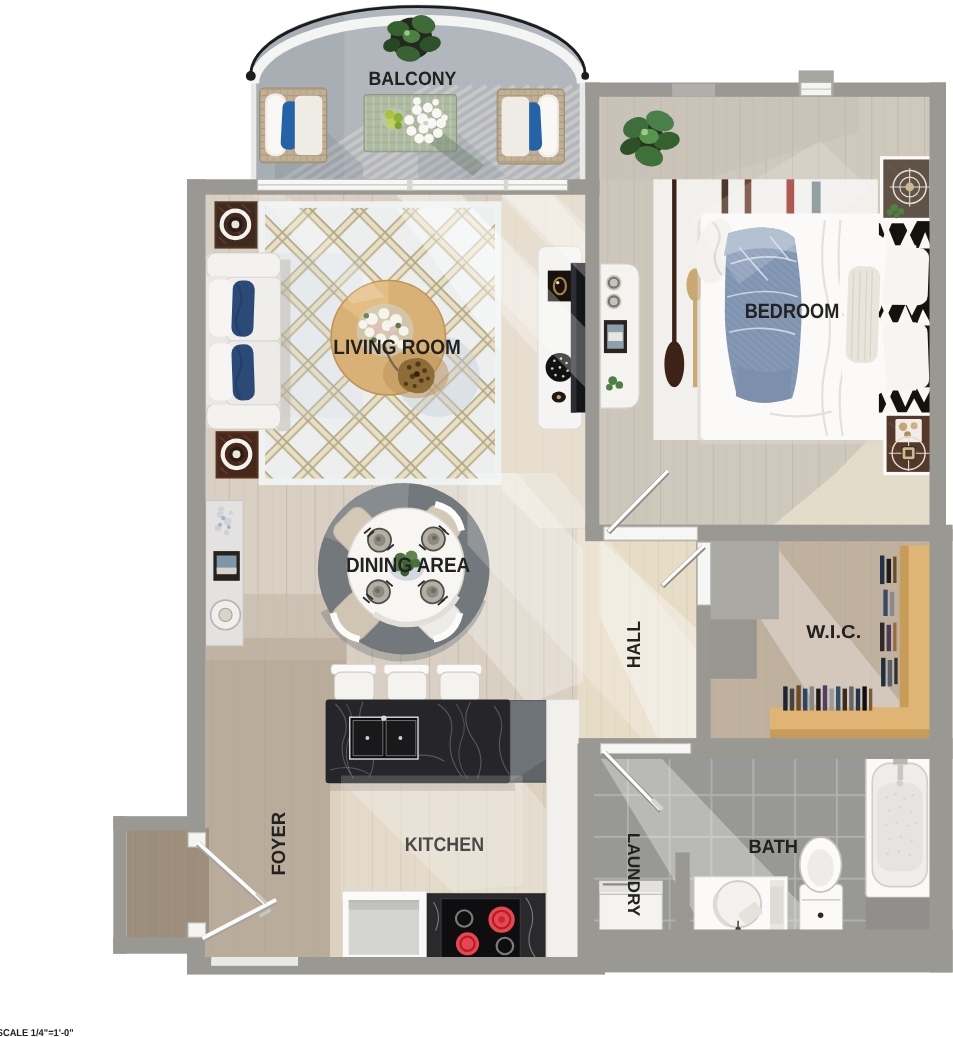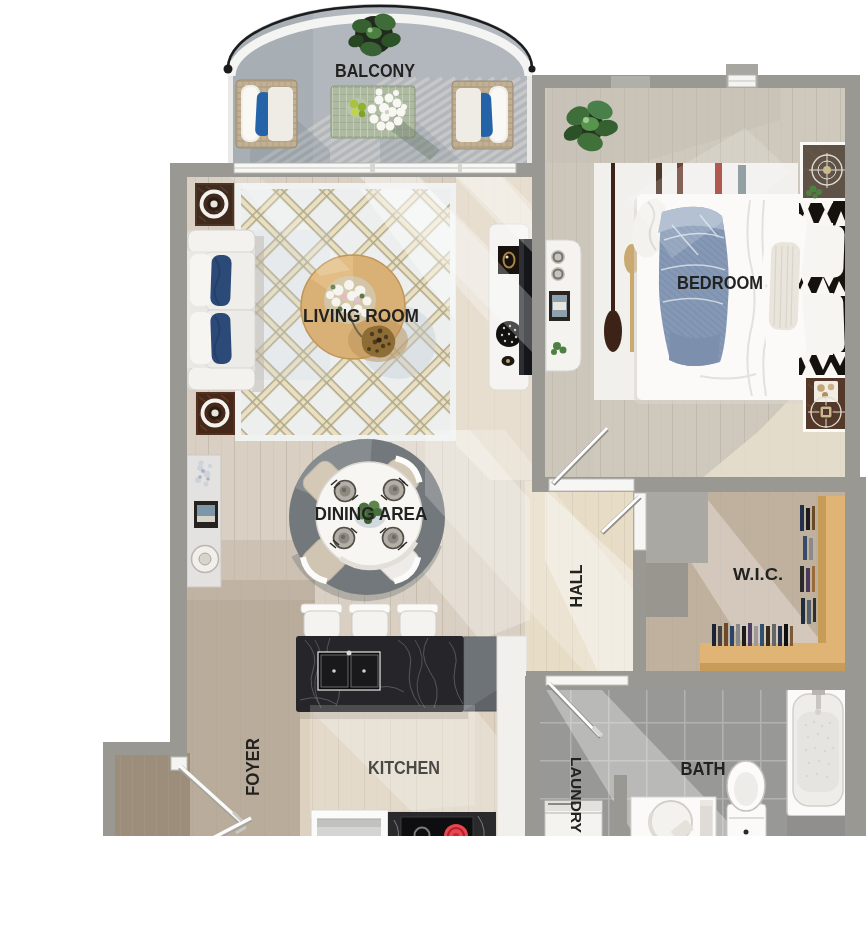--- a/index.html
+++ b/index.html
@@ -1,16 +1,16 @@
 <!DOCTYPE html>
 <html><head>
 <meta charset="utf-8">
 <style>
 html,body{margin:0;padding:0;background:#ffffff;}
-#plan{position:relative;width:866px;height:836px;font-family:"Liberation Sans",sans-serif;}
+#plan{position:relative;width:866px;height:943px;font-family:"Liberation Sans",sans-serif;}
 text{font-family:"Liberation Sans",sans-serif;font-weight:bold;fill:#222220;}
 </style>
 </head>
 <body>
 <div id="plan">
 <svg width="866" height="943" viewBox="0 0 866 943" xmlns="http://www.w3.org/2000/svg">
 <defs>
 <clipPath id="balcClip">
           <path d="M228,164 L228,66 A152,62 0 0 1 532,66 L532,164 Z"></path>
         </clipPath>

